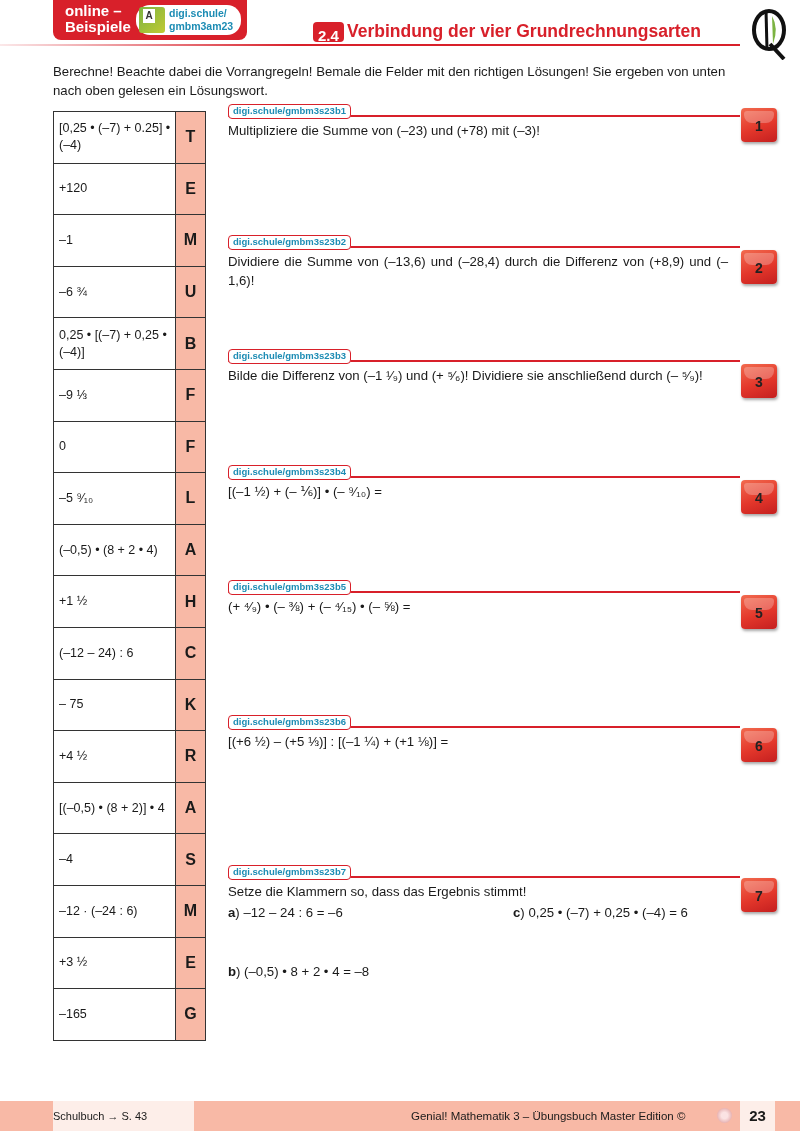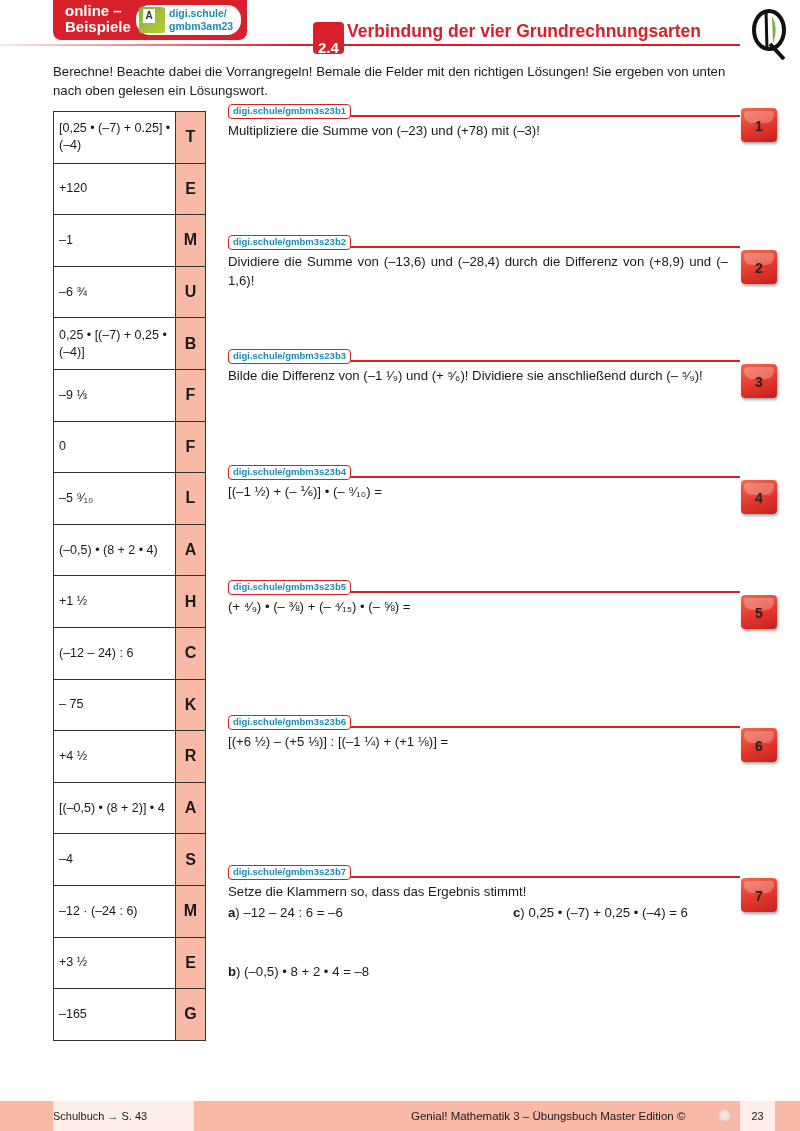--- a/index.html
+++ b/index.html
@@ -7,21 +7,21 @@
   body { position: relative; font-family: "Liberation Sans", "DejaVu Sans", sans-serif; color: #1a1a1a; }
 
   
   .online-box { position: absolute; left: 53px; top: 0; width: 194px; height: 40px; background: #d8202a; border-radius: 0 0 8px 8px; }
   .online-label { position: absolute; left: 12px; top: 3px; color: #fff; font-weight: bold; font-size: 15px; line-height: 16px; }
   .online-link { position: absolute; left: 83px; top: 5px; width: 105px; height: 30px; background: #fff; border-radius: 14px; }
   .online-icon { position: absolute; left: 3px; top: 2px; width: 26px; height: 26px; background: linear-gradient(135deg, #7cb342, #c0ca33); border-radius: 3px; }
   .online-icon::after { content: "A"; position: absolute; left: 4px; top: 2px; width: 12px; height: 14px; background: #fff; font-size: 10px; font-weight: bold; color: #333; text-align: center; line-height: 14px; }
   .online-url { position: absolute; left: 33px; top: 2px; color: #1c8cb4; font-size: 10.5px; line-height: 13px; font-weight: bold; }
   .header-rule { position: absolute; left: 0; top: 44px; width: 740px; height: 2px; background: linear-gradient(to right, rgba(216,32,42,0.1), #d8202a 40%, #d8202a); }
-  .chapter-num { position: absolute; left: 313px; top: 22px; background: #d8202a; color: #fff; font-weight: bold; font-size: 15px; padding: 16px 5px; border-radius: 4px; height: 20px; line-height: 20px; }
+  .chapter-num { position: absolute; left: 313px; top: 22px; background: #d8202a; color: #fff; font-weight: bold; font-size: 15px; padding: 4px 5px; border-radius: 4px; height: 20px; line-height: 20px; }
   .chapter-title { position: absolute; left: 347px; top: 20px; color: #d8202a; font-weight: bold; font-size: 17.5px; line-height: 22px; white-space: nowrap; }
   .logo { position: absolute; left: 748px; top: 6px; width: 42px; height: 54px; }
 
   .intro { position: absolute; left: 53px; top: 62px; width: 690px; font-size: 13.2px; line-height: 19px; }
 
   
   .sol-table { position: absolute; left: 53px; top: 111px; width: 153px; border: 1px solid #333; border-bottom: none; }
   .sol-row { display: flex; height: 51.6px; border-bottom: 1px solid #333; }
   .sol-val { width: 122px; padding-left: 5px; font-size: 12.5px; line-height: 17px; display: flex; align-items: center; border-right: 1px solid #333; }
   .sol-letter { flex: 1; background: #f8b9a6; display: flex; align-items: center; justify-content: center; font-weight: bold; font-size: 16px; }
@@ -38,21 +38,21 @@
   .sub { position: absolute; font-size: 13.2px; line-height: 19px; white-space: nowrap; }
   .sub b { font-weight: bold; }
 
   
   .footer { position: absolute; left: 0; top: 1101px; width: 800px; height: 30px; background: #f8b9a6; }
   .footer-book { position: absolute; left: 53px; top: 0; width: 141px; height: 30px; background: #fdeee9; font-size: 11px; line-height: 30px; text-align: left; }
   .footer-link { position: absolute; left: 300px; top: 6px; height: 17px; padding: 0 4px; border: 1.3px solid #d8202a; border-radius: 4px; background: #fff; color: #1c8cb4; font-size: 10px; line-height: 14px; font-weight: bold; margin-top: 24px; }
   .footer-title { position: absolute; left: 411px; top: 0; font-size: 11.5px; line-height: 30px; white-space: nowrap; }
   .footer-seal { position: absolute; left: 717px; top: 7px; width: 15px; height: 15px; border-radius: 50%; background: radial-gradient(circle, #fbe3e3 30%, #e8b4b4 70%, #d9a0a0); }
   .footer-page-bg { position: absolute; left: 740px; top: 0; width: 35px; height: 30px; background: #fdeee9; }
-  .footer-page { position: absolute; left: 740px; top: 0; width: 35px; text-align: center; font-size: 11px; font-weight: normal; line-height: 30px; }
+  .footer-page { position: absolute; left: 740px; top: 0; width: 35px; text-align: center; font-size: 15px; font-weight: bold; line-height: 30px; }
 </style>
 </head>
 <body>
 
 <div class="online-box">
   <div class="online-label">
     <div>online –</div>
     <div>Beispiele</div>
   </div>
   <div class="online-link">

